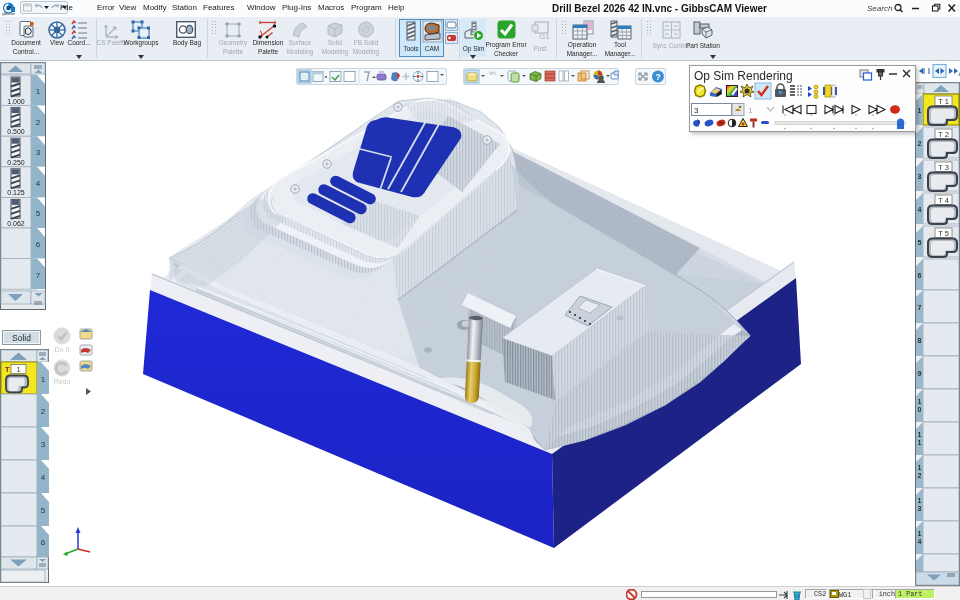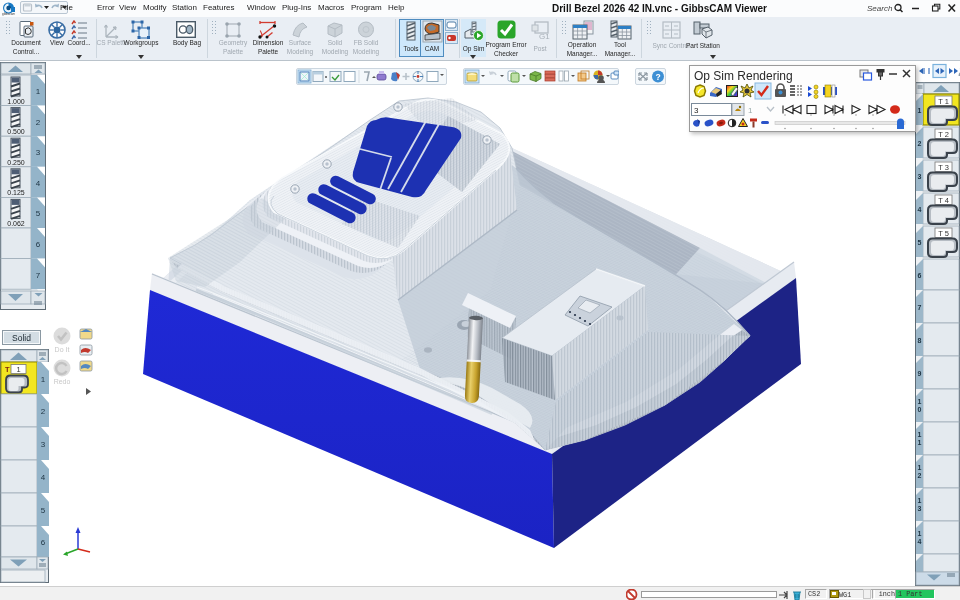--- a/index.html
+++ b/index.html
@@ -876,29 +876,29 @@
       <line x1="2" y1="2" x2="9" y2="9" stroke="#c23a2e" stroke-width="1.8"></line>
     </svg>
     <div class="abs" style="left:641px;top:4px;width:136px;height:7px;background:#fff;border:1px solid #9a9a9a"></div>
     <svg class="abs" style="left:778px;top:3px" width="24" height="10" viewBox="0 0 24 10">
       <path d="M1 5 h7 M6 2 l3 3 l-3 3 M9 1 v8" stroke="#444" stroke-width="1.2" fill="none"></path>
       <g transform="translate(14,0)">
           <path d="M1 2 h8 M2 2 l1 8 h4 l1-8" fill="#3ab0d8" stroke="#1a7a9a" stroke-width="0.9"></path>
           <path d="M3.5 4 v4 M5 4 v4 M6.5 4 v4" stroke="#1a7a9a" stroke-width="0.7"></path>
         </g>
     </svg>
-    <div class="sseg" style="left:805px;width:22px"><span style="margin-left:2px">CS2</span></div>
+    <div class="sseg" style="left:805px;width:22px"><span style="margin-left:8px">CS2</span></div>
     <div class="sseg" style="left:829px;width:46px">
       <svg width="9" height="8" viewBox="0 0 9 8" style="vertical-align:-1px">
           <rect x="0.5" y="0.5" width="8" height="7" fill="#b09a10" stroke="#6a5a00"></rect>
           <rect x="2" y="2" width="4" height="3" fill="#fff"></rect>
         </svg>WG1</div>
     <div class="sseg" style="left:863px;width:8px;border-color:#c8c8c8"></div>
     <div class="sseg" style="left:872px;width:26px;text-align:right"><span style="margin-right:2px">inch</span></div>
-    <div class="sseg" style="left:895px;width:40px;background:#22c55e"><span style="margin-left:2px">1 Part</span></div>
+    <div class="sseg" style="left:895px;width:40px;background:#bef264"><span style="margin-left:2px">1 Part</span></div>
   </div>
 
   <div id="dlg">
       <div class="t">Op Sim Rendering</div>
     </div>
   <svg class="abs" style="left:689px;top:65px" width="227" height="67" viewBox="0 0 227 67">
 
     <g transform="translate(171,3)">
       <rect x="0" y="2" width="8" height="7" fill="#e8e8e8" stroke="#7a7a7a" stroke-width="1"></rect>
       <rect x="3.5" y="5" width="8" height="7" fill="#fff" stroke="#2a5adf" stroke-width="1.2"></rect>

